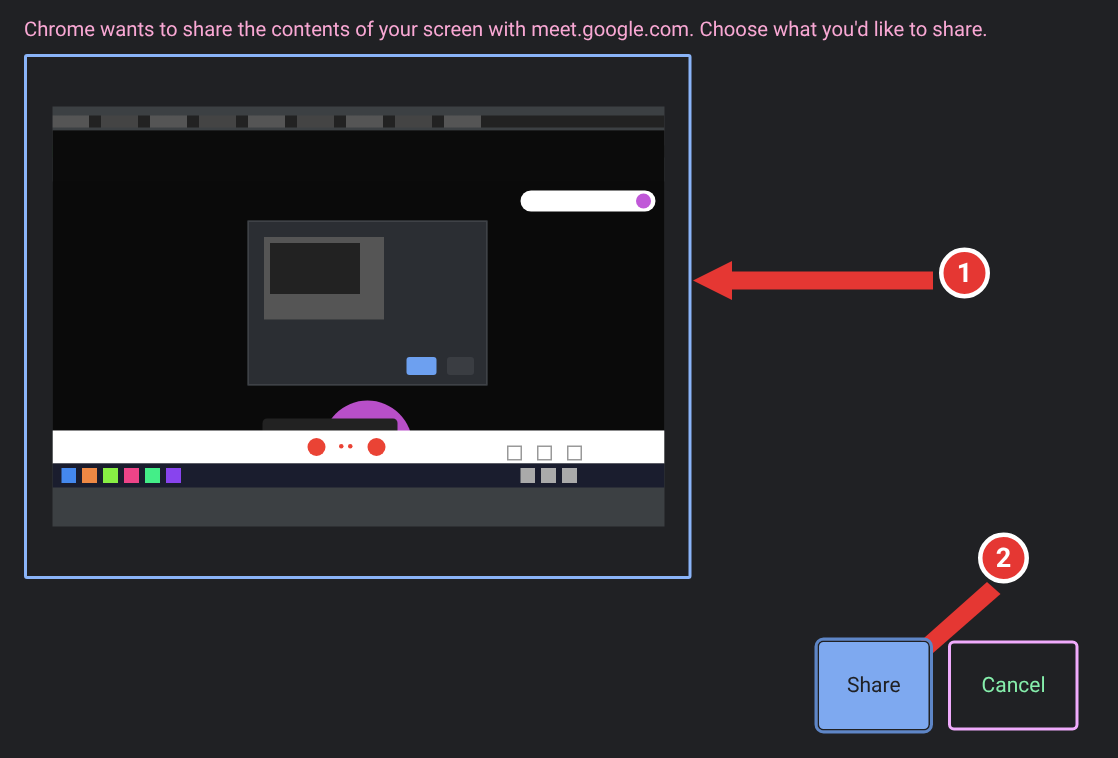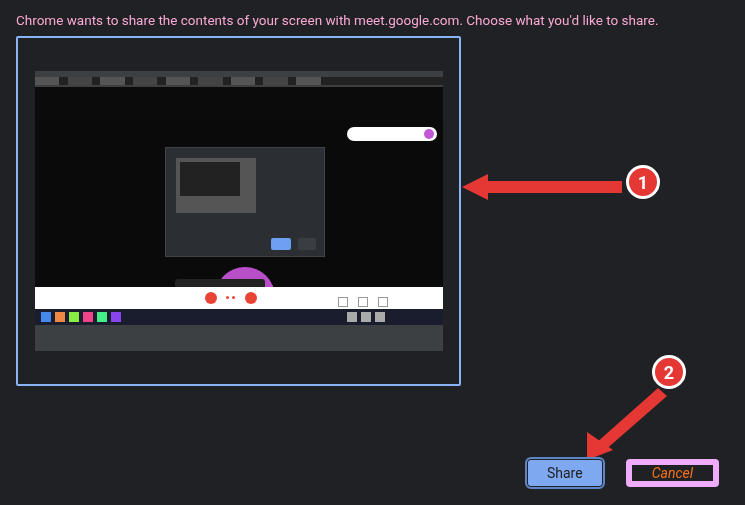--- a/index.html
+++ b/index.html
@@ -157,43 +157,41 @@
 
   
   .button-row {
     position: absolute;
     bottom: 18px;
     right: 26px;
     display: flex;
     gap: 12px;
   }
   .btn {
-    padding: 0 20px;
+    padding: 20px 20px;
     font-size: 14px;
     border-radius: 4px;
     cursor: pointer;
     border: none;
     font-family: inherit;
-    margin-left: 11px;
   }
   .btn-primary {
     background: #8ab4f8;
     color: #202124;
   }
   .btn-primary.focus {
     outline: 2px solid #5e86c7;
     outline-offset: 0;
     box-shadow: 0 0 0 1px #202124 inset;
     background: #7ea9f0;
   }
   .btn-secondary {
     background: transparent;
-    color: #f97316;
-    border: 6px solid #f0abfc;
-    font-style: italic;
+    color: #86efac;
+    border: 2px solid #f0abfc;
   }
 </style>
 </head>
 <body>
 
 <div class="prompt">Chrome wants to share the contents of your screen with meet.google.com. Choose what you'd like to share.</div>
 
 <div class="content">
   <div class="screen-thumb">
     <div class="thumb-inner">

